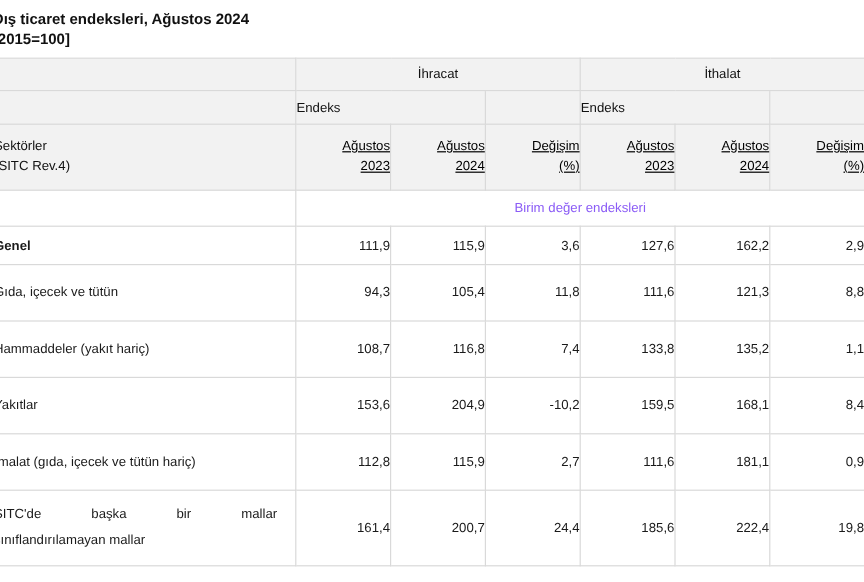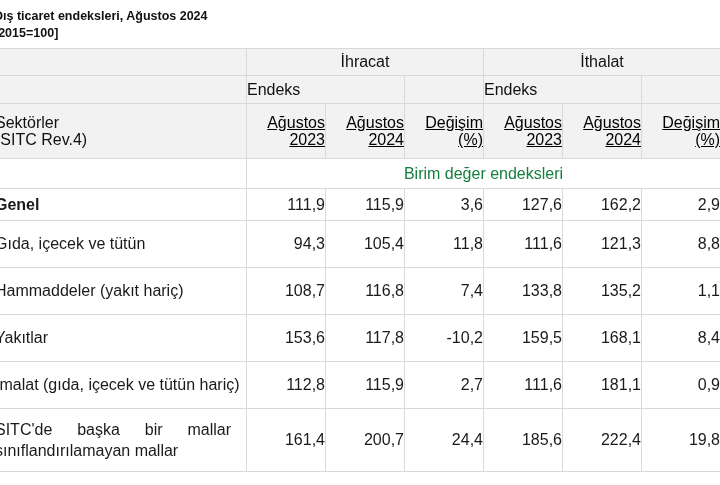--- a/index.html
+++ b/index.html
@@ -41,21 +41,21 @@
   table.idx {
     border-collapse: collapse;
     width: 726px;
     margin-left: -6px;
     margin-top: 6px;
     table-layout: fixed;
   }
   table.idx td, table.idx th {
     border: 1px solid #d9d9d9;
     padding: 0;
-    font-size: 16px;
+    font-size: 11px;
     font-weight: normal;
     vertical-align: middle;
     background: #ffffff;
   }
   .grp-head {
     background: #f2f2f2 !important;
     text-align: center;
     font-weight: bold;
     font-size: 12.5px;
     height: 26px;
@@ -89,21 +89,21 @@
     line-height: 17px;
     height: 54px;
     vertical-align: middle;
     text-decoration: underline;
   }
   .band {
     text-align: center;
     font-weight: bold;
     font-size: 12.5px;
     height: 29px;
-    color: #15803d;
+    color: #8b5cf6;
   }
   .band-empty {
     height: 29px;
   }
   .row-label {
     padding-left: 4px;
     font-size: 12.5px;
     height: 46px;
     color: #1a1a1a;
   }
@@ -239,21 +239,21 @@
         <td class="num">108,7</td>
         <td class="num">116,8</td>
         <td class="num">7,4</td>
         <td class="num">133,8</td>
         <td class="num">135,2</td>
         <td class="num">1,1</td>
       </tr>
       <tr>
         <td class="row-label">Yakıtlar</td>
         <td class="num">153,6</td>
-        <td class="num">117,8</td>
+        <td class="num">204,9</td>
         <td class="num">-10,2</td>
         <td class="num">159,5</td>
         <td class="num">168,1</td>
         <td class="num">8,4</td>
       </tr>
       <tr>
         <td class="row-label">İmalat (gıda, içecek ve tütün hariç)</td>
         <td class="num">112,8</td>
         <td class="num">115,9</td>
         <td class="num">2,7</td>

